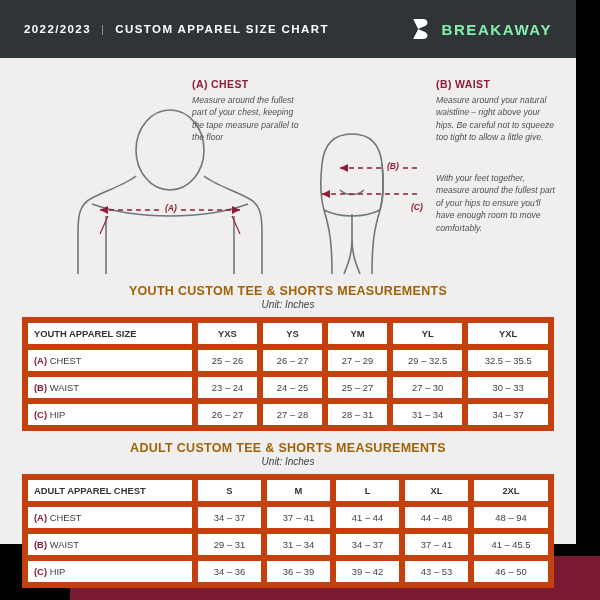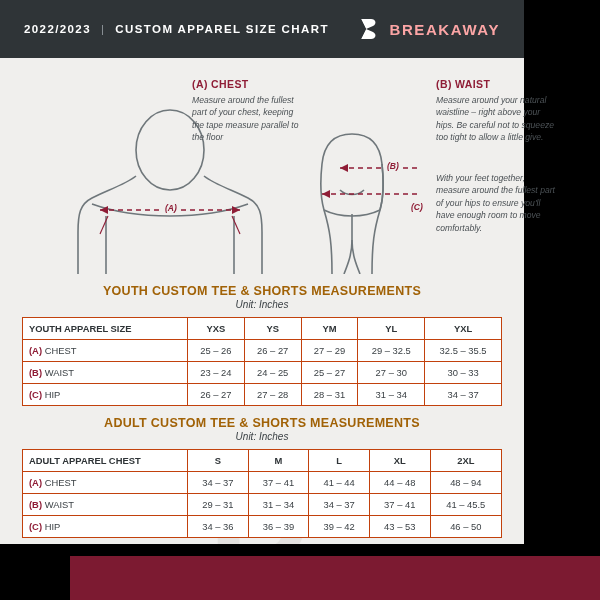--- a/index.html
+++ b/index.html
@@ -1,40 +1,40 @@
 <!DOCTYPE html>
 <html><head>
 <meta charset="utf-8">
 <style>
   html,body{margin:0;padding:0;background:#000;}
   body{width:600px;height:600px;overflow:hidden;font-family:"Liberation Sans",sans-serif;}
-  .page{position:relative;width:524px;height:600px;background:#f0efed;}
+  .page{position:relative;width:576px;height:600px;background:#f0efed;}
   .header{height:58px;background:#2f3437;display:flex;align-items:center;padding:0 24px;box-sizing:border-box;}
   .hdr-left{display:flex;align-items:center;gap:10px;color:#ffffff;font-weight:bold;font-size:11.5px;letter-spacing:1.4px;}
   .hdr-sep{color:#8e9599;font-weight:normal;}
   .hdr-right{margin-left:auto;display:flex;align-items:center;gap:9px;}
   .brandmark{width:22px;height:24px;position:relative;}
-  .brandname{color:#fca5a5;font-weight:bold;font-size:15px;letter-spacing:1.6px;}
+  .brandname{color:#86efac;font-weight:bold;font-size:15px;letter-spacing:1.6px;}
   .body-wrap{position:relative;padding:0 22px;box-sizing:border-box;}
 
   .fig{position:relative;height:210px;margin-top:6px;}
   .fig svg{position:absolute;left:0;top:0;}
   .note{position:absolute;width:122px;}
   .note .ttl{color:#8f1d36;font-weight:bold;font-size:10.5px;letter-spacing:.4px;margin-bottom:4px;}
   .note .txt{color:#4b5155;font-size:8.6px;font-style:italic;line-height:1.45;}
   .note-chest{left:170px;top:14px;width:110px;}
   .note-waist{left:414px;top:14px;}
   .note-hips{left:414px;top:108px;}
   .fig-lbl{position:absolute;color:#8f1d36;font-size:8.5px;font-weight:bold;font-style:italic;background:#f0efed;padding:0 3px;}
 
   .sec-title{text-align:center;color:#a16207;font-weight:bold;font-size:12.5px;letter-spacing:.3px;margin:10px 0 1px;}
   .sec-sub{text-align:center;color:#3b4145;font-size:10px;font-style:italic;margin-bottom:7px;}
 
   table{width:100%;border-collapse:collapse;background:#ffffff;}
-  th,td{border:1px solid #c2410c;font-size:9.4px;color:#3b4145;height:21px;padding:0 6px;text-align:center;}
+  th,td{border:6px solid #c2410c;font-size:9.4px;color:#3b4145;height:21px;padding:0 6px;text-align:center;}
   th.rowhead,td.rowhead{text-align:left;width:152px;}
   th{font-weight:bold;background:#ffffff;color:#2f3437;}
   td.rowhead .pref{color:#8f1d36;font-weight:bold;}
   .wm{position:absolute;left:50%;top:470px;transform:translateX(-50%);font-size:150px;color:#e4e2df;font-weight:bold;z-index:0;pointer-events:none;}
   .content{position:relative;z-index:1;}
   .footer{position:absolute;left:0;bottom:0;width:600px;height:56px;background:#000;}
   .footer-bar{position:absolute;left:70px;bottom:0;width:530px;height:44px;background:#7c1a31;}
 </style>
 </head>
 <body>

